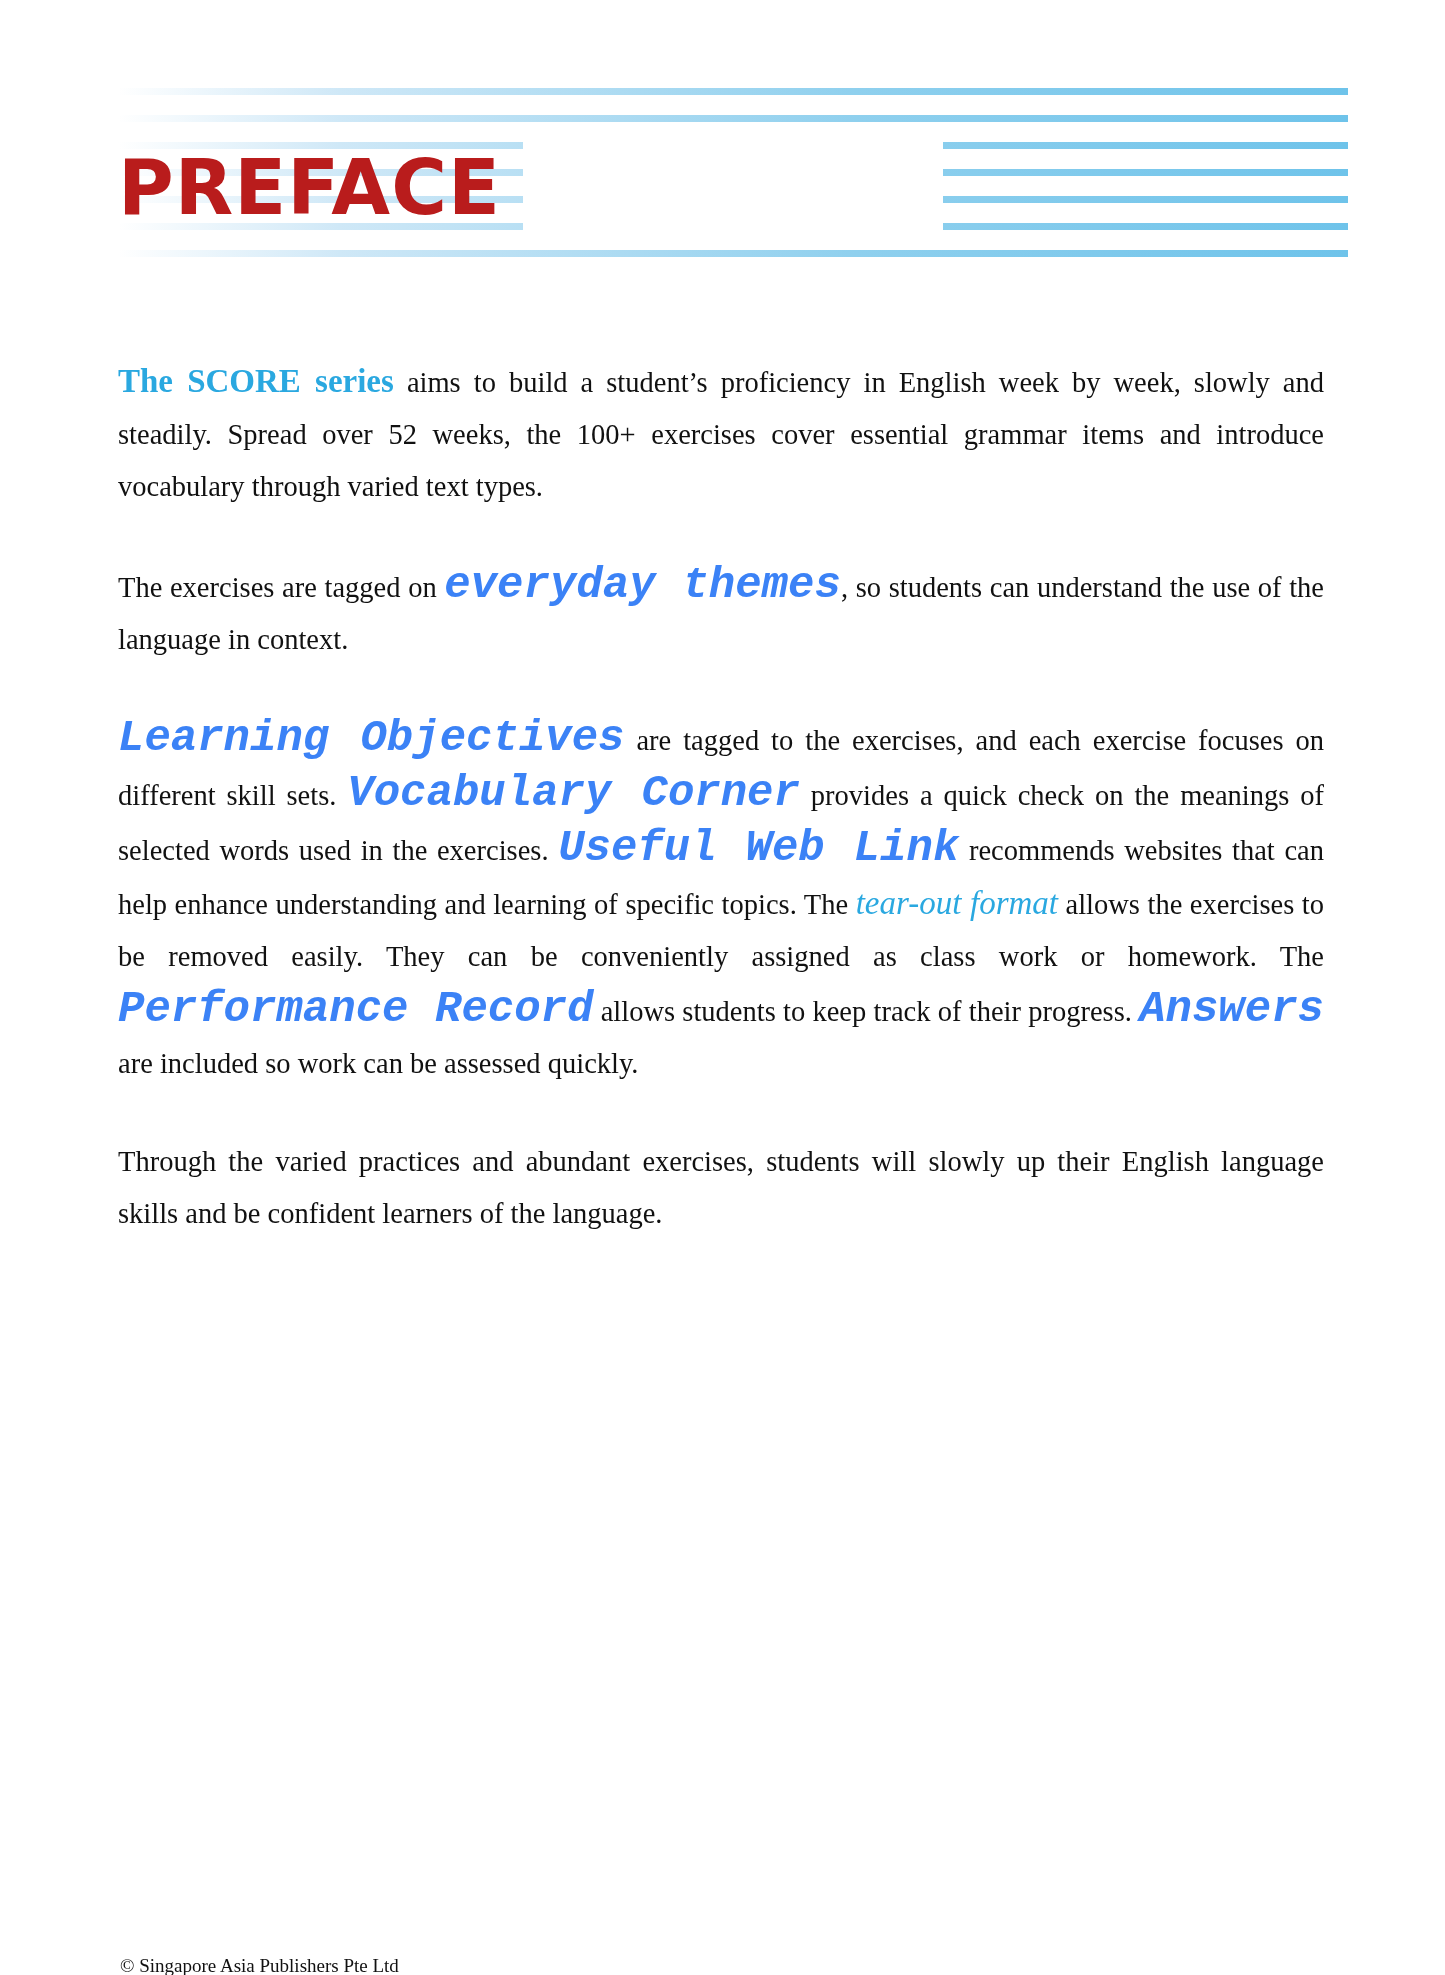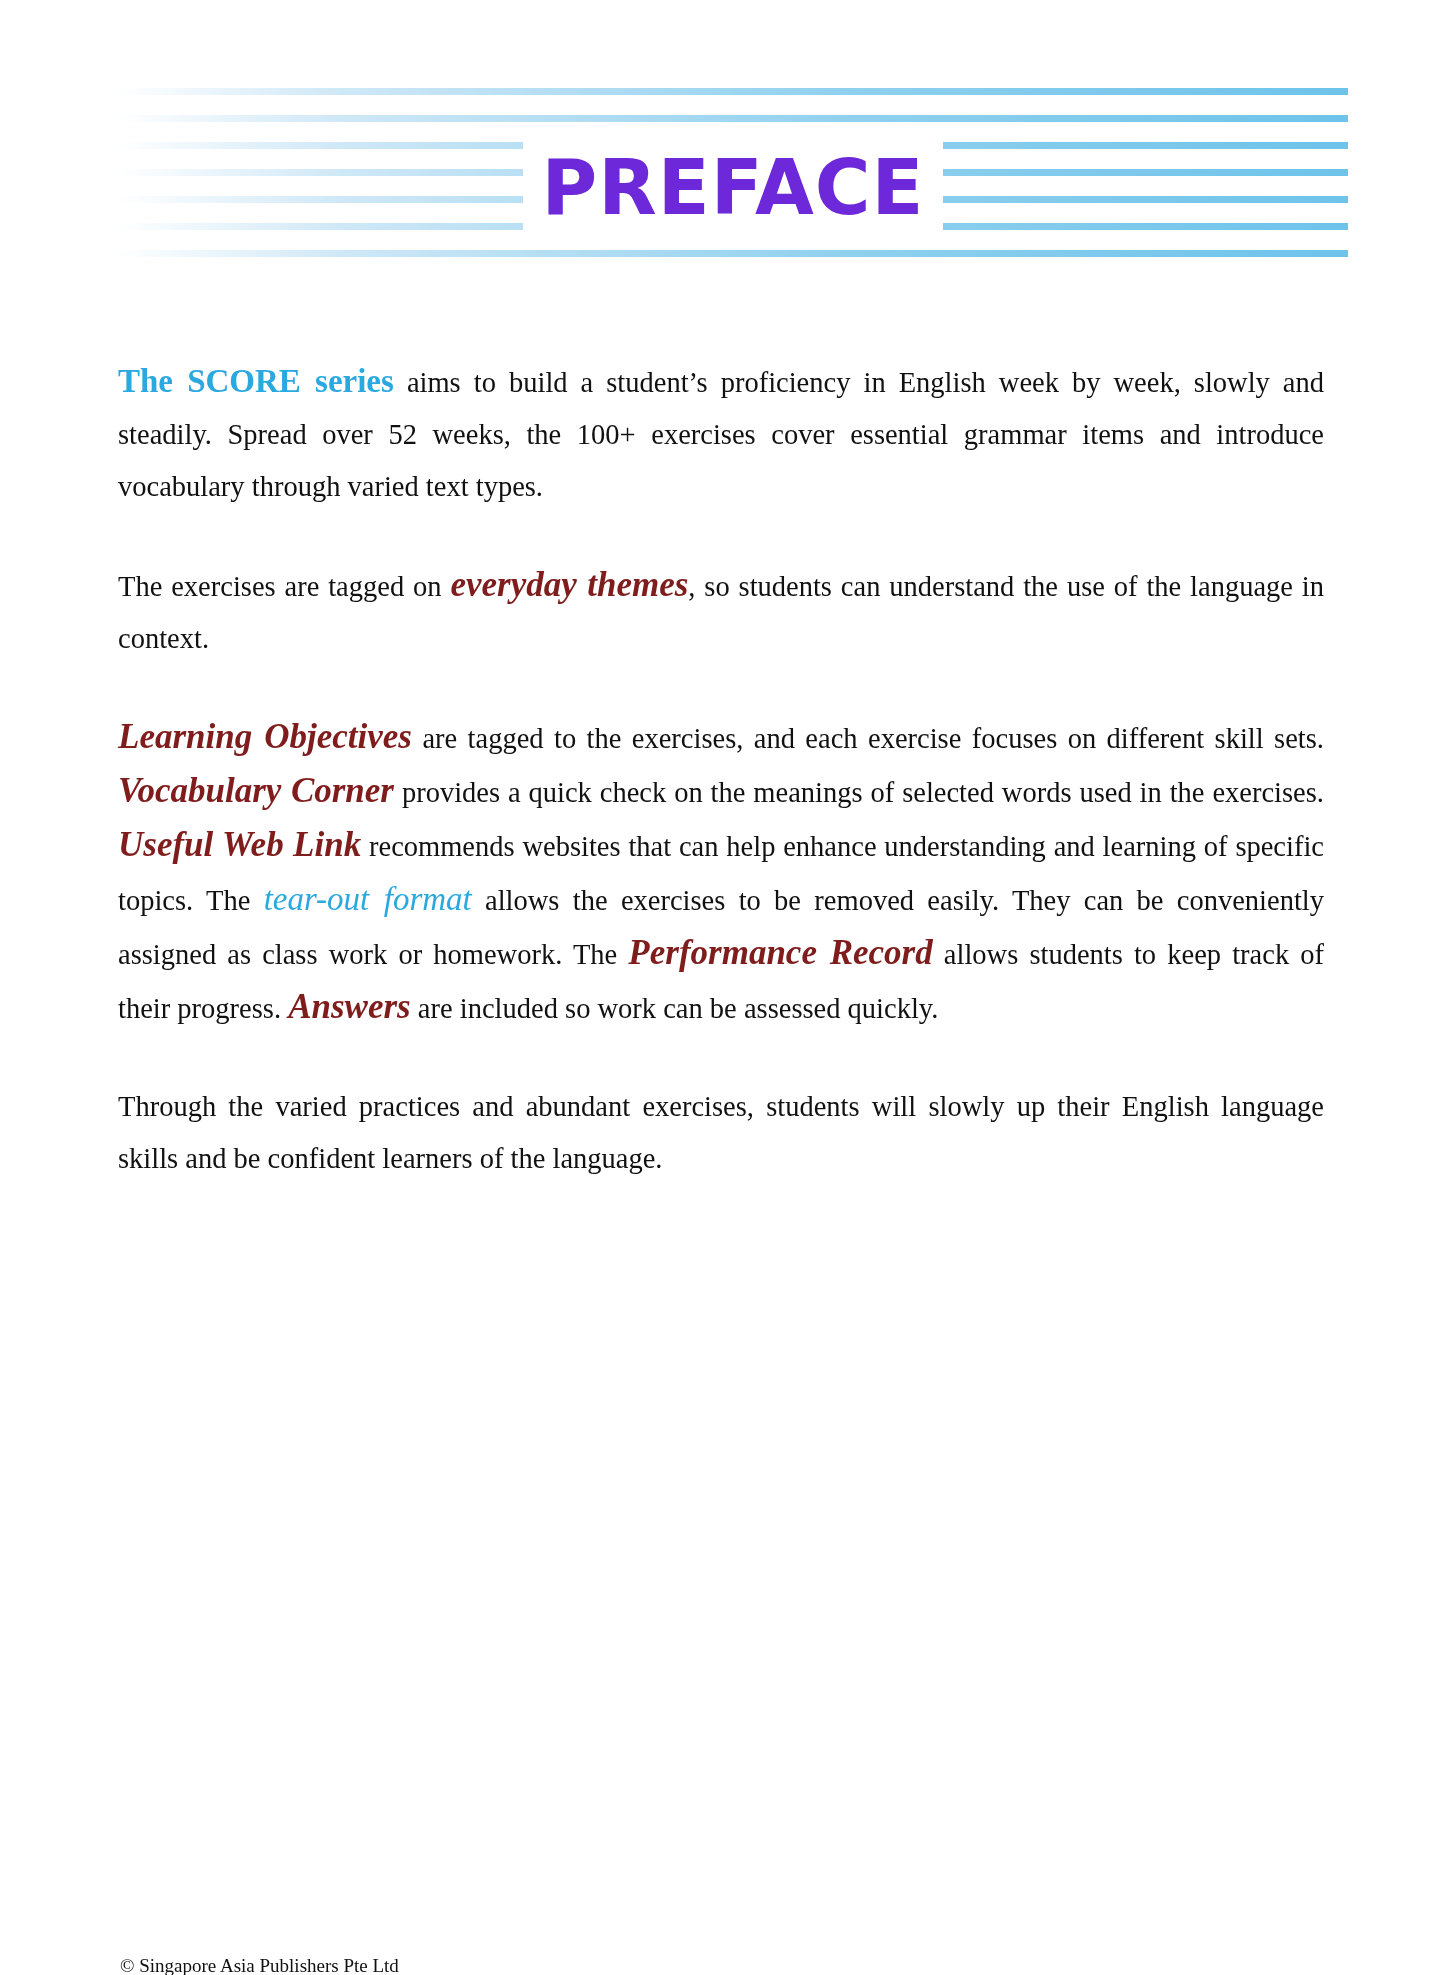--- a/index.html
+++ b/index.html
@@ -49,26 +49,26 @@
   .s4 { top: 81px; }
   .s5 { top: 108px; }
   .s6 { top: 135px; }
   .s7 { top: 162px; }
 
   .title {
     position: absolute;
     left: 0;
     top: 62px;
     width: 1230px;
-    text-align: center;
+    text-align: left;
     font-family: "DejaVu Sans", sans-serif;
     font-weight: bold;
     font-size: 76px;
     letter-spacing: 1px;
-    color: #6d28d9;
+    color: #b91c1c;
     line-height: 1;
   }
   .title-bg {
     position: absolute;
     left: 50%;
     transform: translateX(-50%);
     top: 52px;
     width: 420px;
     height: 92px;
     background: #ffffff;
@@ -98,25 +98,25 @@
     font-size: 33px;
   }
   .sc-blue-ital {
     color: #2aa8e0;
     font-family: "Liberation Serif", serif;
     font-weight: normal;
     font-style: italic;
     font-size: 33px;
   }
   .sc-blue-ital-lg {
-    color: #7f1d1d;
-    font-family: Liberation Serif, serif;
+    color: #3b82f6;
+    font-family: Liberation Mono, monospace;
     font-weight: bold;
     font-style: italic;
-    font-size: 35px;
+    font-size: 44px;
   }
 
   .signature {
     position: absolute;
     left: 118px;
     top: 1365px;
     width: 1222px;
     text-align: right;
     font-size: 29px;
     font-weight: bold;

